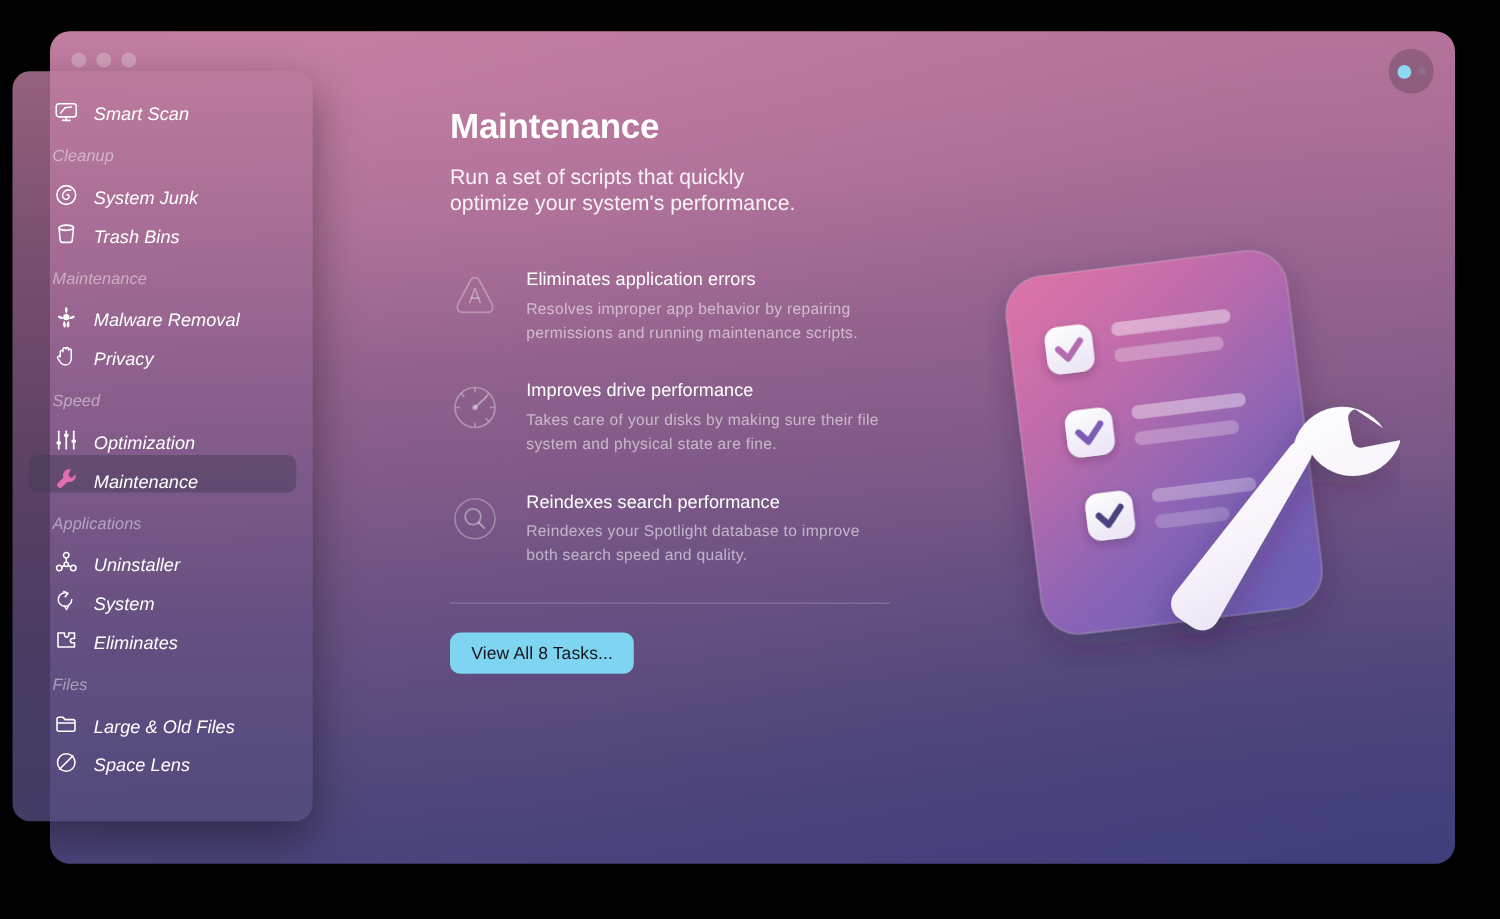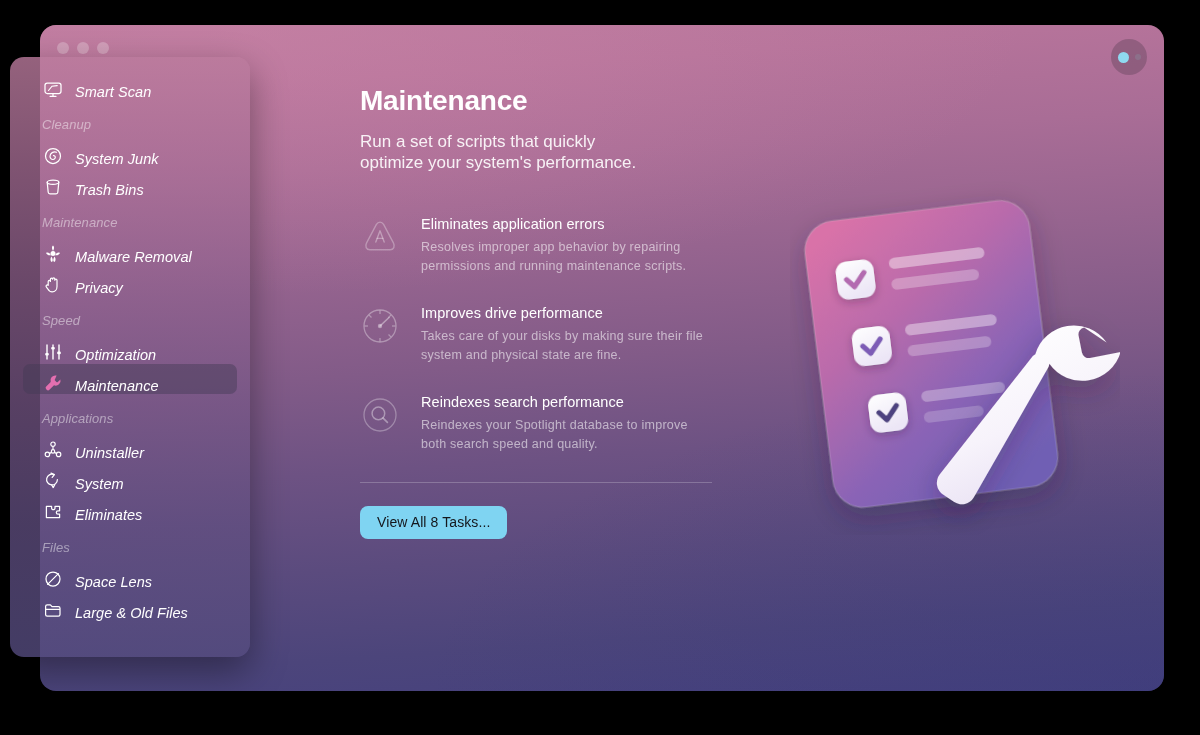--- a/index.html
+++ b/index.html
@@ -514,35 +514,35 @@
           <path d="M3.4 4.4 h5.2 v1.6 a1.7 1.7 0 1 0 3.4 0 V4.4 h4.6 v4.4 h-1.6 a1.7 1.7 0 1 0 0 3.4 h1.6 v3.4 H3.4 Z" stroke="#ffffff" stroke-width="1.25" fill="none" stroke-linejoin="round"></path>
         </svg>
       </span>
       <span class="nav-label">Eliminates</span>
     </div>
 
     <div class="nav-group-label">Files</div>
     <div class="nav-item">
       <span class="nav-icon">
         <svg width="20" height="20" viewBox="0 0 20 20" fill="none">
+          <path d="M2.6 6.4 a1.6 1.6 0 0 1 1.6 -1.6 h3.2 l1.6 1.9 h6.4 a1.6 1.6 0 0 1 1.6 1.6 v6.1 a1.6 1.6 0 0 1 -1.6 1.6 H4.2 a1.6 1.6 0 0 1 -1.6 -1.6 Z" stroke="#ffffff" stroke-width="1.25" fill="none" stroke-linejoin="round"></path>
+          <line x1="2.6" y1="9.4" x2="17" y2="9.4" stroke="#ffffff" stroke-width="1.1"></line>
+        </svg>
+      </span>
+      <span class="nav-label">Large &amp; Old Files</span>
+    </div>
+    <div class="nav-item">
+      <span class="nav-icon">
+        <svg width="20" height="20" viewBox="0 0 20 20" fill="none">
           <circle cx="10" cy="10" r="7" stroke="#ffffff" stroke-width="1.25"></circle>
           <line x1="4.6" y1="15.4" x2="15.4" y2="4.6" stroke="#ffffff" stroke-width="1.25" stroke-linecap="round"></line>
         </svg>
       </span>
       <span class="nav-label">Space Lens</span>
     </div>
     <div class="nav-item">
-      <span class="nav-icon">
-        <svg width="20" height="20" viewBox="0 0 20 20" fill="none">
-          <path d="M2.6 6.4 a1.6 1.6 0 0 1 1.6 -1.6 h3.2 l1.6 1.9 h6.4 a1.6 1.6 0 0 1 1.6 1.6 v6.1 a1.6 1.6 0 0 1 -1.6 1.6 H4.2 a1.6 1.6 0 0 1 -1.6 -1.6 Z" stroke="#ffffff" stroke-width="1.25" fill="none" stroke-linejoin="round"></path>
-          <line x1="2.6" y1="9.4" x2="17" y2="9.4" stroke="#ffffff" stroke-width="1.1"></line>
-        </svg>
-      </span>
-      <span class="nav-label">Large &amp; Old Files</span>
-    </div>
-    <div class="nav-item">
       
       
     </div>
 
   </div>
 
 </div>
 
 </body></html>

